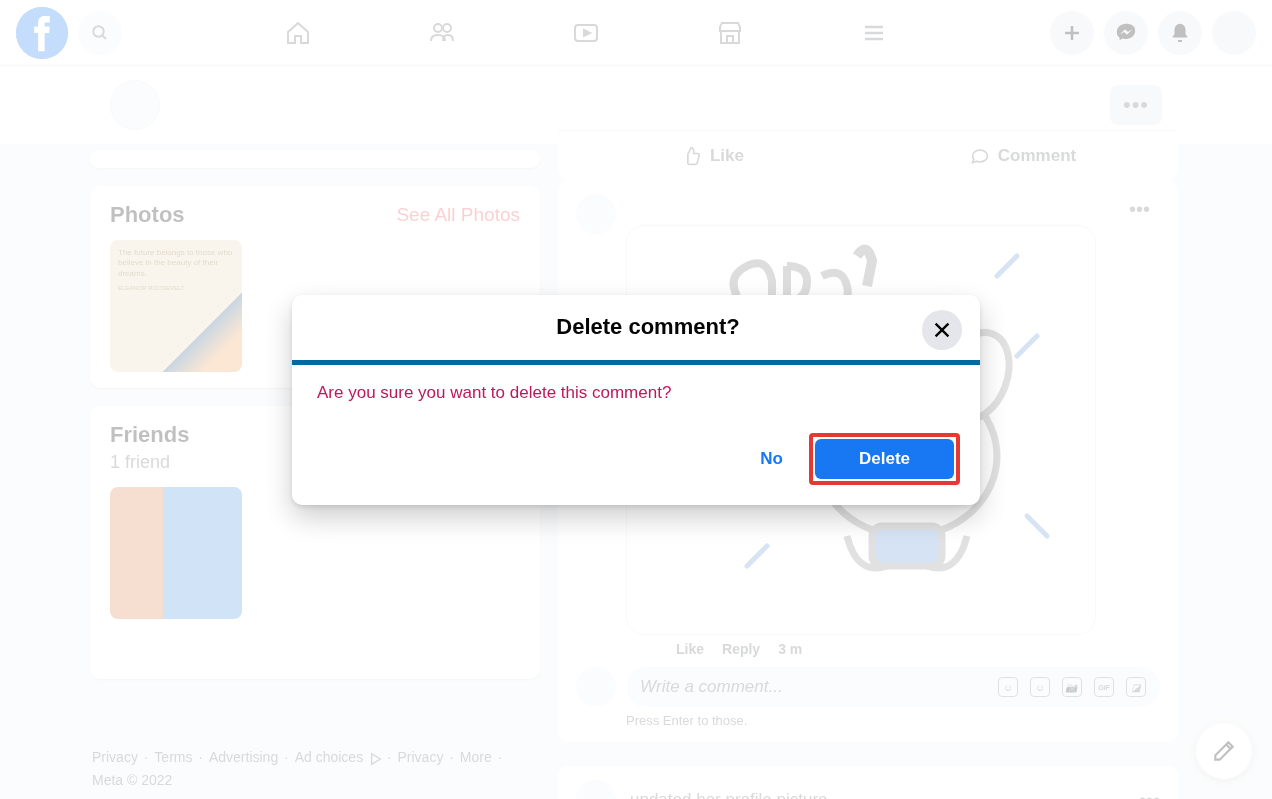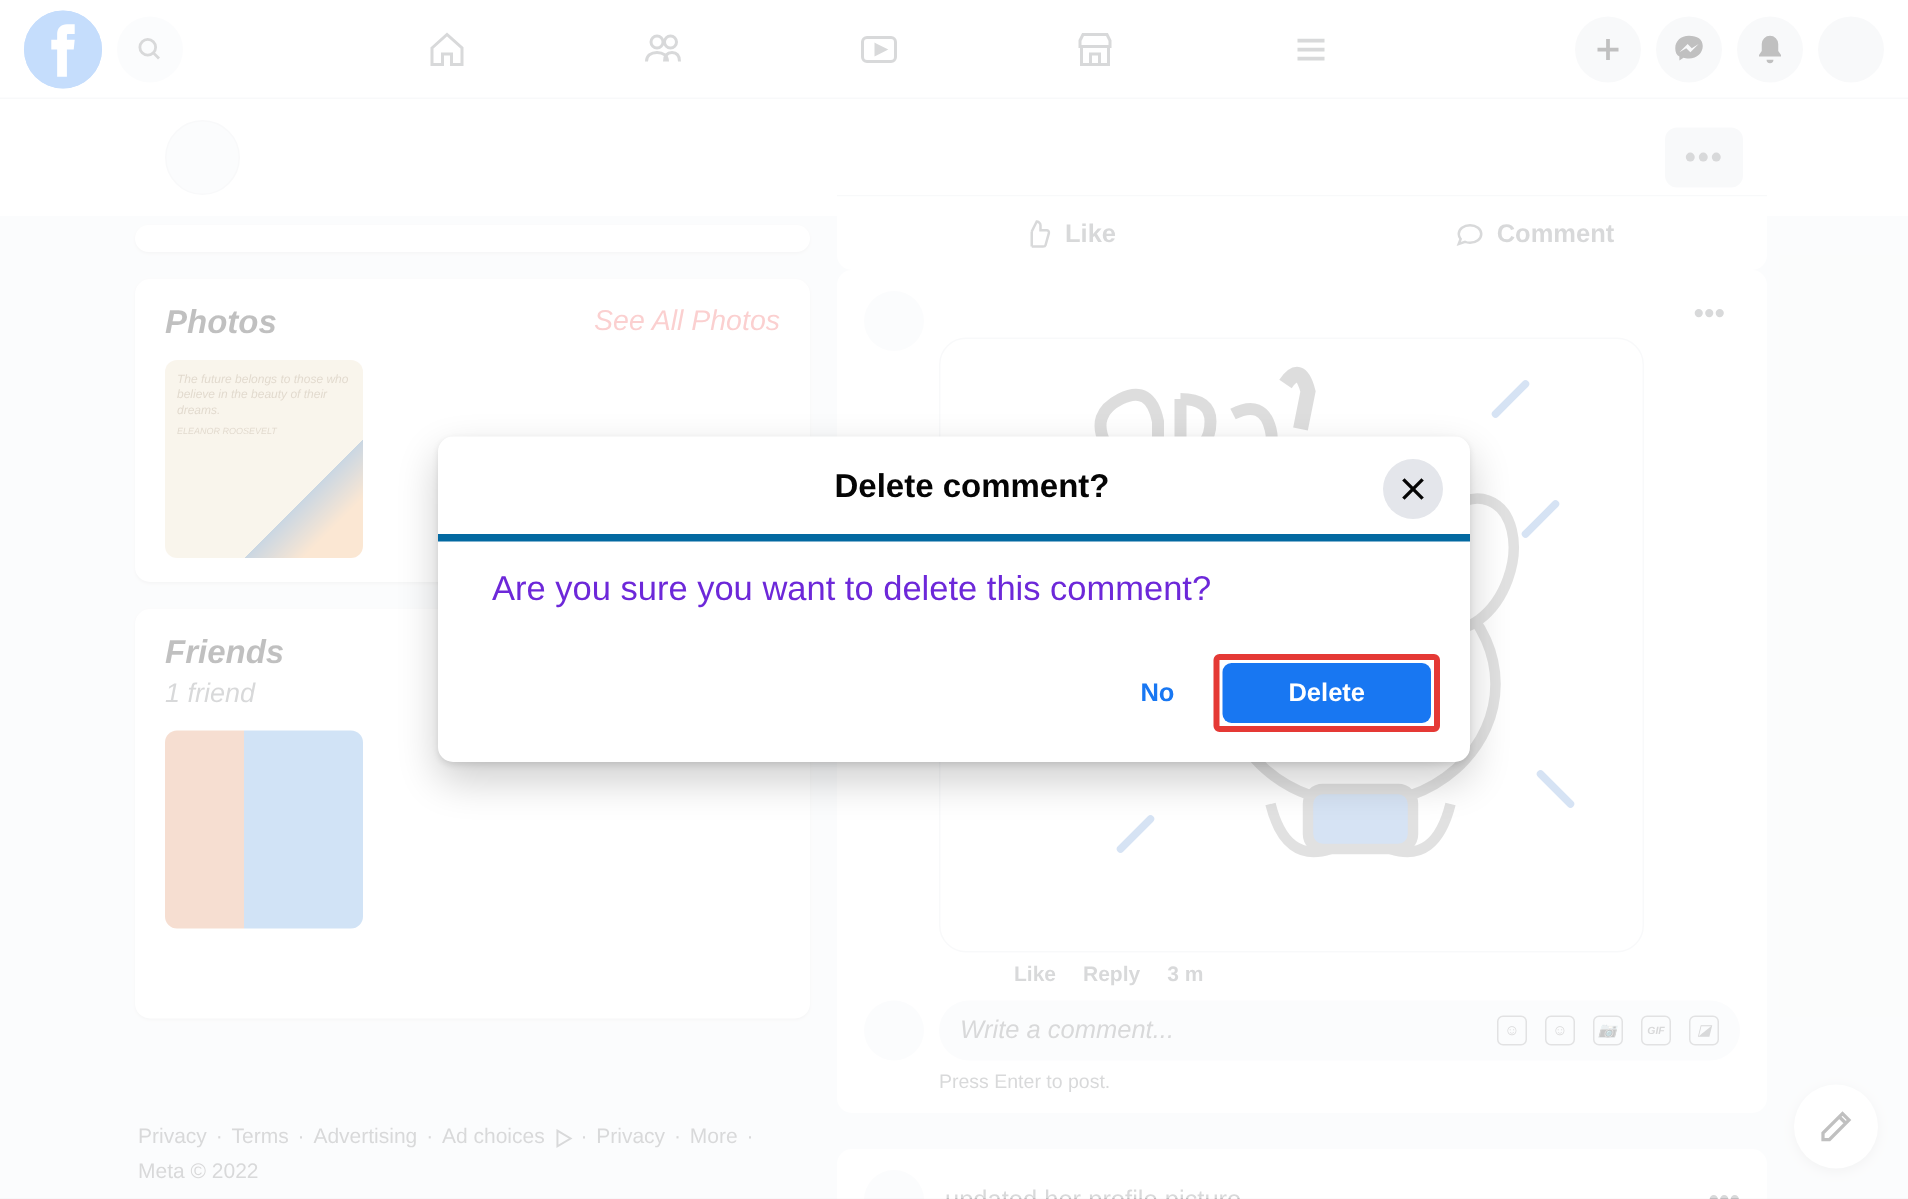--- a/index.html
+++ b/index.html
@@ -17,21 +17,21 @@
 .topbar-right { display: flex; align-items: center; gap: 10px; }
 .circle-btn { width: 44px; height: 44px; border-radius: 50%; background: #e4e6eb; display: flex; align-items: center; justify-content: center; }
 .avatar-sm { width: 44px; height: 44px; border-radius: 50%; background: #e4e6eb; }
 
 
 .profile-bar { position: absolute; top: 66px; left: 0; right: 0; height: 78px; background: #fff; display: flex; align-items: center; padding: 0 110px; justify-content: space-between; }
 .profile-avatar { width: 50px; height: 50px; border-radius: 50%; background: #f0f2f5; border: 1px solid #e4e6eb; }
 .more-square { width: 52px; height: 40px; border-radius: 8px; background: #e4e6eb; display: flex; align-items: center; justify-content: center; font-size: 22px; color: #65676b; letter-spacing: 1px; }
 
 
-.left-col { position: absolute; left: 90px; top: 150px; width: 450px; font-style: italic; }
+.left-col { position: absolute; left: 90px; top: 150px; width: 450px; }
 .card { background: #fff; border-radius: 10px; padding: 16px 20px; margin-bottom: 18px; box-shadow: 0 1px 2px rgba(0,0,0,0.1); }
 .card-header { display: flex; justify-content: space-between; align-items: center; margin-bottom: 12px; }
 .card-title { font-size: 22px; font-weight: 700; color: #050505; }
 .card-link { font-size: 19px; color: #ef4444; }
 .photo-thumb { width: 132px; height: 132px; border-radius: 8px; background: linear-gradient(135deg, #e8d5b5 70%, #2d5f8d 70%, #f0a050 85%); padding: 8px; }
 .photo-thumb-text { font-size: 8px; color: #8a6d3b; line-height: 1.3; }
 .friends-sub { font-size: 18px; color: #65676b; margin-top: 4px; }
 .friend-thumb { width: 132px; height: 132px; border-radius: 8px; background: linear-gradient(to right, #d97d4a 40%, #4a90d9 40%); margin-top: 14px; }
 
 
@@ -63,21 +63,21 @@
 .fab { position: absolute; right: 20px; bottom: 20px; width: 56px; height: 56px; border-radius: 50%; background: #fff; box-shadow: 0 2px 8px rgba(0,0,0,0.15); display: flex; align-items: center; justify-content: center; }
 
 
 .overlay { position: absolute; inset: 0; background: rgba(255,255,255,0.75); display: flex; align-items: center; justify-content: center; }
 
 
 .modal { width: 688px; background: #fff; border-radius: 10px; box-shadow: 0 12px 28px rgba(0,0,0,0.2), 0 2px 4px rgba(0,0,0,0.1); overflow: hidden; position: relative; }
 .modal-header { height: 70px; display: flex; align-items: center; justify-content: center; border-bottom: 5px solid #0369a1; position: relative; padding-left: 24px; }
 .modal-title { font-size: 22px; font-weight: 700; color: #050505; }
 .modal-close { position: absolute; right: 18px; top: 15px; width: 40px; height: 40px; border-radius: 50%; background: #e4e6eb; display: flex; align-items: center; justify-content: center; color: #050505; }
-.modal-body { padding: 18px 36px; font-size: 23px; color: #6d28d9; }
+.modal-body { padding: 18px 25px; font-size: 17px; color: #be185d; }
 .modal-footer { display: flex; justify-content: flex-end; padding: 12px 20px 20px; gap: 8px; align-items: center; }
 .btn-no { color: #1877f2; font-size: 17px; font-weight: 600; padding: 10px 18px; border-radius: 6px; text-align: right; }
 .btn-delete-wrap { border: 4px solid #e53935; border-radius: 4px; padding: 2px; }
 .btn-delete { background: #1877f2; color: #fff; font-size: 17px; font-weight: 600; padding: 10px 44px; border-radius: 6px; border: none; text-align: right; }
 
 
 .sticker { position: absolute; left: 50px; top: 10px; width: 380px; height: 380px; }
 </style>
 </head>
 <body>
@@ -240,21 +240,21 @@
         <span class="comment-input-text">Write a comment...</span>
         <div class="comment-input-icons">
           <span>☺</span>
           <span>☺</span>
           <span>📷</span>
           <span style="font-size:7px;font-weight:700">GIF</span>
           <span>◪</span>
         </div>
       </div>
     </div>
-    <div class="enter-hint">Press Enter to post.</div>
+    <div class="enter-hint">Press Enter to those.</div>
   </div>
 
   <div class="next-post">
     <div class="comment-avatar"></div>
     <div style="flex:1;display:flex;justify-content:space-between;align-items:center;">
       <span class="next-post-text">updated her profile picture.</span>
       <span style="color:#65676b;font-size:20px;">•••</span>
     </div>
   </div>
 </div>

